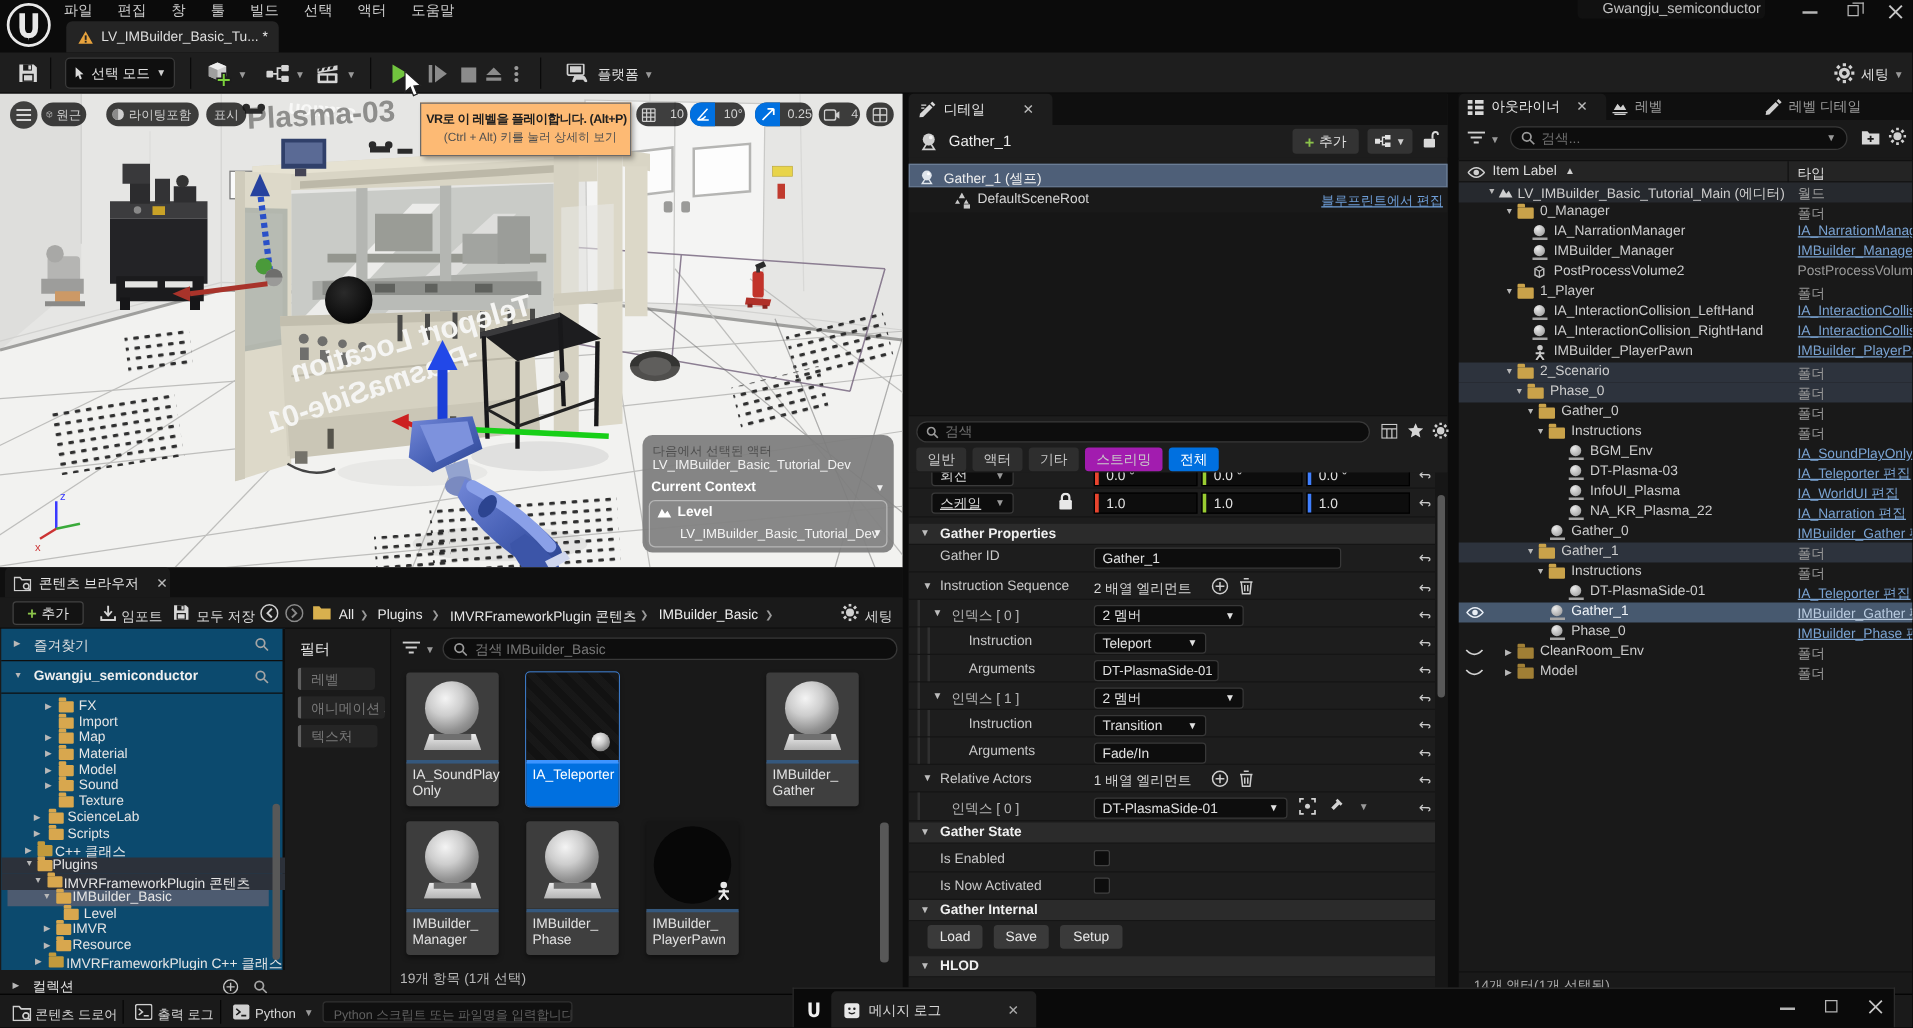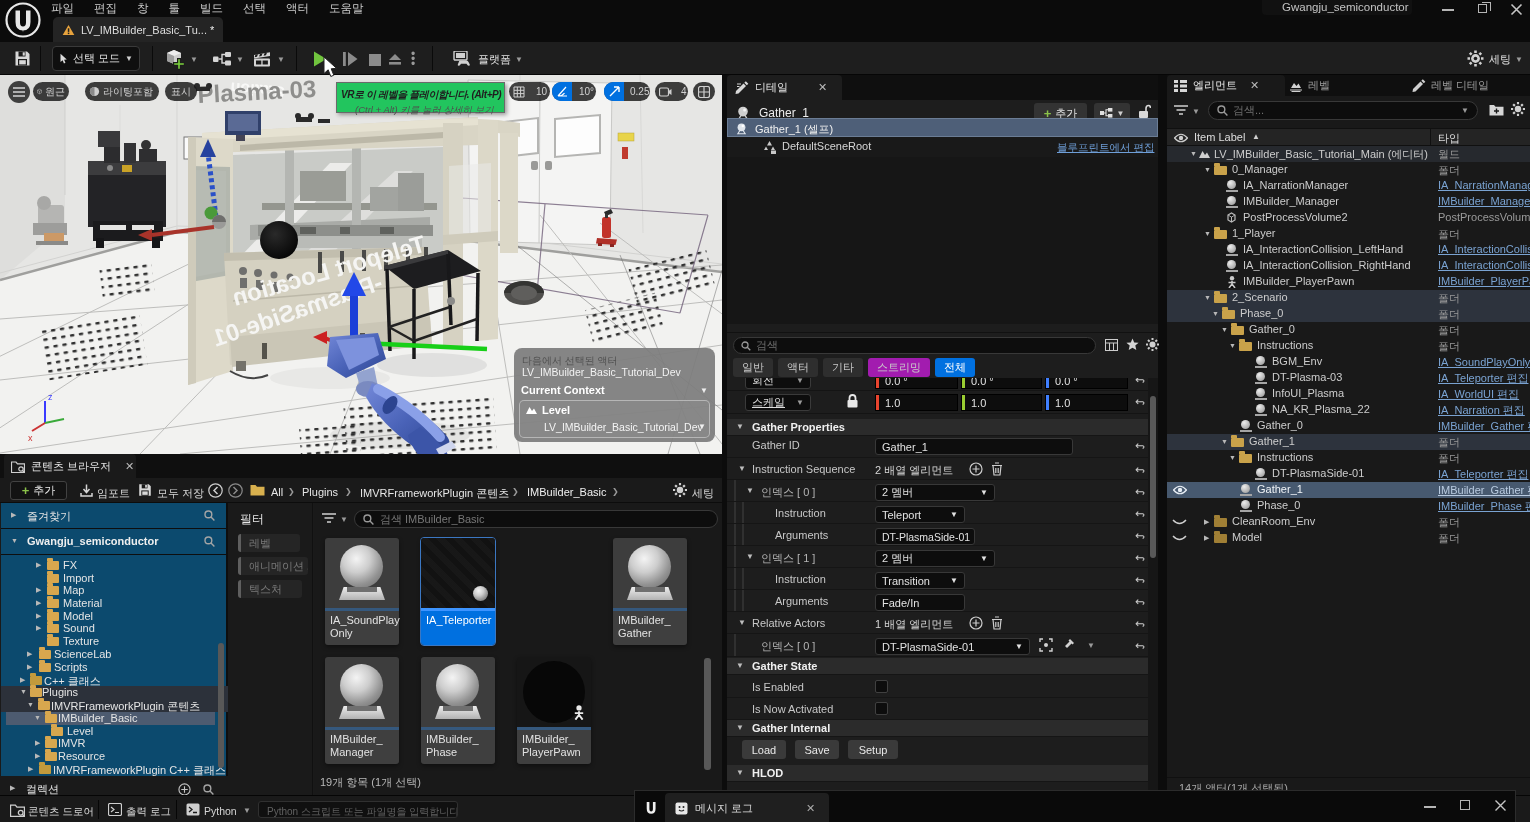--- a/index.html
+++ b/index.html
@@ -498,21 +498,21 @@
         </span>
       <span style="margin-left:3px;">4</span>
     </div>
     <div class="vpill" style="left:693px;width:22px;padding:0;justify-content:center;">
       <svg width="12" height="12" viewBox="0 0 12 12">
           <rect x="0.5" y="0.5" width="11" height="11" rx="2" fill="none" stroke="#cfcfcf" stroke-width="1.2"></rect>
           <path d="M6 0.5 V11.5 M0.5 6 H11.5" stroke="#cfcfcf" stroke-width="1.2"></path>
         </svg>
     </div>
 
-    <div class="abs" style="left:336px;top:7px;width:169px;height:31px;background:#22c55e;border:1px solid #6a6a6a;box-shadow:2px 2px 4px rgba(0,0,0,0.35);font-style:italic;">
+    <div class="abs" style="left:336px;top:7px;width:169px;height:43px;background:#fdba74;border:1px solid #6a6a6a;box-shadow:2px 2px 4px rgba(0,0,0,0.35);">
       <div style="margin:5px 0 0 4px;font-size:10px;letter-spacing:-0.4px;font-weight:bold;color:#1f1f1f;white-space:nowrap;">VR로 이 레벨을 플레이합니다. (Alt+P)</div>
       <div style="margin:2px 0 0 18px;font-size:9.5px;color:#4f4f4f;white-space:nowrap;">(Ctrl + Alt) 키를 눌러 상세히 보기</div>
     </div>
 
     <div class="abs" style="left:514px;top:273px;width:201px;height:94px;background:rgba(125,125,125,0.93);border-radius:8px;color:#ededed;">
       <div class="abs" style="left:8px;top:6px;font-size:10px;color:#4e4e4e;">다음에서 선택된 액터</div>
       <div class="abs" style="left:8px;top:18px;font-size:10.5px;color:#f2f2f2;">LV_IMBuilder_Basic_Tutorial_Dev</div>
       <div class="abs" style="left:7px;top:36px;font-size:11px;font-weight:bold;color:#fff;">Current Context</div>
       <span class="abs" style="left:186px;top:38px;font-size:8px;color:#eee;">▼</span>
       <div class="abs" style="left:5px;top:52px;width:191px;height:38px;border:1px solid rgba(220,220,220,0.55);border-radius:5px;background:rgba(140,140,140,0.4);">
@@ -559,21 +559,21 @@
             <path d="M4 5 H6 M6 5 V1.8 H8 M6 5 V7.8 H8" stroke="#e0e0e0" stroke-width="1.1" fill="none"></path>
           </svg>
         <span class="chev" style="color:#cfcfcf;">▼</span>
       </div>
       <svg class="abs" style="left:411px;top:4px;" width="13" height="16" viewBox="0 0 13 16">
         <rect x="1" y="7" width="9" height="7" rx="1" fill="#d8d8d8"></rect>
         <path d="M8 7 V4.5 Q8 1.5 10.5 1.5 Q12.5 1.5 12.5 4" fill="none" stroke="#d8d8d8" stroke-width="1.6"></path>
       </svg>
     </div>
 
-    <div class="abs" style="left:0;top:43px;width:431px;height:206px;background:#161616;">
+    <div class="abs" style="left:0;top:56px;width:431px;height:206px;background:#161616;">
       <div class="abs" style="left:0;top:0;width:431px;height:19px;background:#4e5f78;border:1px solid #6b7d95;">
         <svg class="abs" style="left:7px;top:3px;" width="13" height="13" viewBox="0 0 16 16">
             <circle cx="8" cy="6.5" r="4.8" fill="#dfe5ec"></circle>
             <circle cx="9.6" cy="4.9" r="1.5" fill="#fff"></circle>
             <path d="M3.5 14.5 L6 10.5 H10 L12.5 14.5 Z" fill="none" stroke="#dfe5ec" stroke-width="1.4"></path>
           </svg>
         <span class="abs" style="left:27px;top:3px;color:#f0f0f0;">Gather_1 (셀프)</span>
       </div>
       <div class="abs" style="left:0;top:19px;width:431px;height:20px;background:#191919;">
         <svg class="abs" style="left:36px;top:4px;" width="13" height="13" viewBox="0 0 13 13">
@@ -804,21 +804,21 @@
     <div class="abs" style="left:0;top:0;width:363px;height:21px;background:#0f0f0f;">
       <div class="abs row" style="left:0;top:0;width:118px;height:21px;background:#191919;border-radius:4px 4px 0 0;padding-left:7px;gap:6px;">
         <svg width="13" height="12" viewBox="0 0 13 12">
             <rect x="0" y="0" width="4" height="3" fill="#d8d8d8"></rect>
             <rect x="0" y="4.5" width="4" height="3" fill="#d8d8d8"></rect>
             <rect x="0" y="9" width="4" height="3" fill="#d8d8d8"></rect>
             <rect x="6" y="0" width="7" height="3" fill="#d8d8d8"></rect>
             <rect x="6" y="4.5" width="7" height="3" fill="#d8d8d8"></rect>
             <rect x="6" y="9" width="7" height="3" fill="#d8d8d8"></rect>
           </svg>
-        <span style="color:#e8e8e8;">엘리먼트</span>
+        <span style="color:#e8e8e8;">아웃라이너</span>
         <span style="margin-left:7px;color:#bbb;">✕</span>
       </div>
       <div class="abs row" style="left:122px;top:3px;gap:5px;">
         <svg width="14" height="13" viewBox="0 0 14 13">
             <path d="M2 9 L5 4 L7.5 7 L9.5 4.5 L12 9 Z" fill="#d0d0d0"></path>
             <path d="M1 11 H13 M2.5 12.5 H11.5" stroke="#d0d0d0" stroke-width="1"></path>
           </svg>
         <span style="color:#9c9c9c;">레벨</span>
       </div>
       <div class="abs row" style="left:245px;top:3px;gap:5px;">

